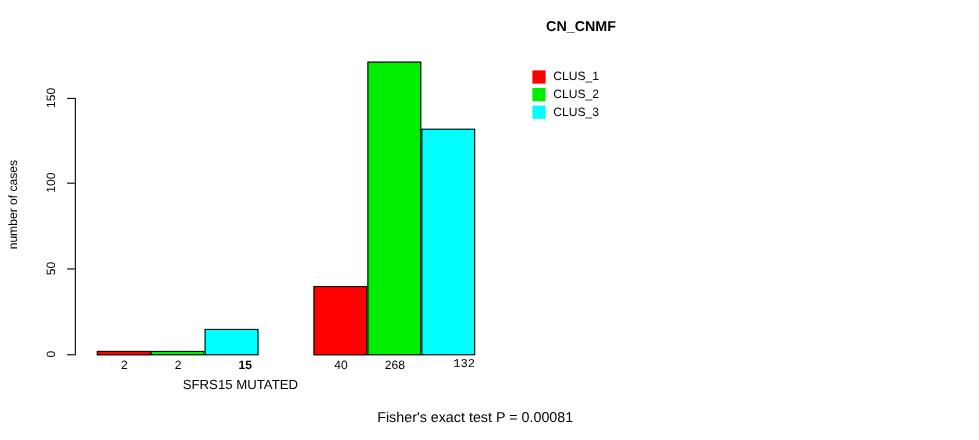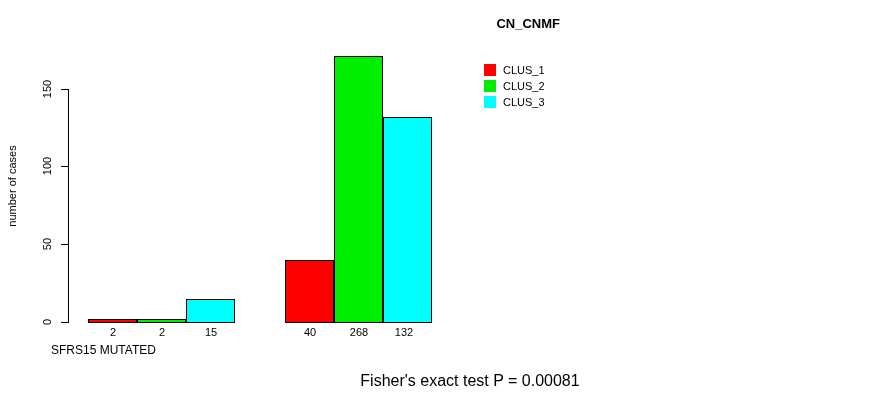--- a/index.html
+++ b/index.html
@@ -77,30 +77,30 @@
     position: absolute;
     top: 326px;
     font-size: 11px;
     text-align: center;
     width: 60px;
   }
   .group-label {
     position: absolute;
     top: 343px;
     font-size: 12px;
-    text-align: left;
+    text-align: right;
     width: 220px;
   }
   .footer-note {
     position: absolute;
     top: 372px;
-    left: 360px;
+    left: 322px;
     width: 220px;
     text-align: center;
-    font-size: 16px;
+    font-size: 13px;
     white-space: nowrap;
   }
   .legend {
     position: absolute;
     left: 484px;
     top: 62px;
   }
   .legend-row {
     display: flex;
     align-items: center;
@@ -139,31 +139,31 @@
 
   <div class="tick" style="top:89px;"></div>
   <div class="tick-label" style="left:27px; top:83px;">150</div>
 
   <div class="bar" id="bar-g0-b0" style="left: 88px; width: 49px; height: 4.10667px; top: 318.893px; background: rgb(255, 0, 0);"></div>
   <div class="bar" id="bar-g0-b1" style="left: 137px; width: 49px; height: 4.10667px; top: 318.893px; background: rgb(0, 238, 0);"></div>
   <div class="bar" id="bar-g0-b2" style="left: 186px; width: 49px; height: 24.3px; top: 298.7px; background: rgb(0, 255, 255);"></div>
 
   <div class="bar-value" style="left:83px;">2</div>
   <div class="bar-value" style="left:132px;">2</div>
-  <div class="bar-value" style="left:181px;">15</div>
+  <div class="bar-value" style="left:193px;font-weight:bold;">15</div>
 
   <div class="group-label" style="left:51px;">SFRS15 MUTATED</div>
 
   <div class="bar" id="bar-g1-b0" style="left: 285px; width: 49px; height: 63.1333px; top: 259.867px; background: rgb(255, 0, 0);"></div>
   <div class="bar" id="bar-g1-b1" style="left: 334px; width: 49px; height: 266.62px; top: 56.38px; background: rgb(0, 238, 0);"></div>
   <div class="bar" id="bar-g1-b2" style="left: 383px; width: 49px; height: 206.04px; top: 116.96px; background: rgb(0, 255, 255);"></div>
 
   <div class="bar-value" style="left:280px;">40</div>
   <div class="bar-value" style="left:329px;">268</div>
-  <div class="bar-value" style="left:374px;">132</div>
+  <div class="bar-value" style="left:392px;font-family:Liberation Mono, monospace;">132</div>
 
 
   <div class="legend">
     <div class="legend-row">
       <span class="legend-swatch" id="sw0" style="background: rgb(255, 0, 0);"></span>
       <span class="legend-text">CLUS_1</span>
     </div>
     <div class="legend-row">
       <span class="legend-swatch" id="sw1" style="background: rgb(0, 238, 0);"></span>
       <span class="legend-text">CLUS_2</span>

